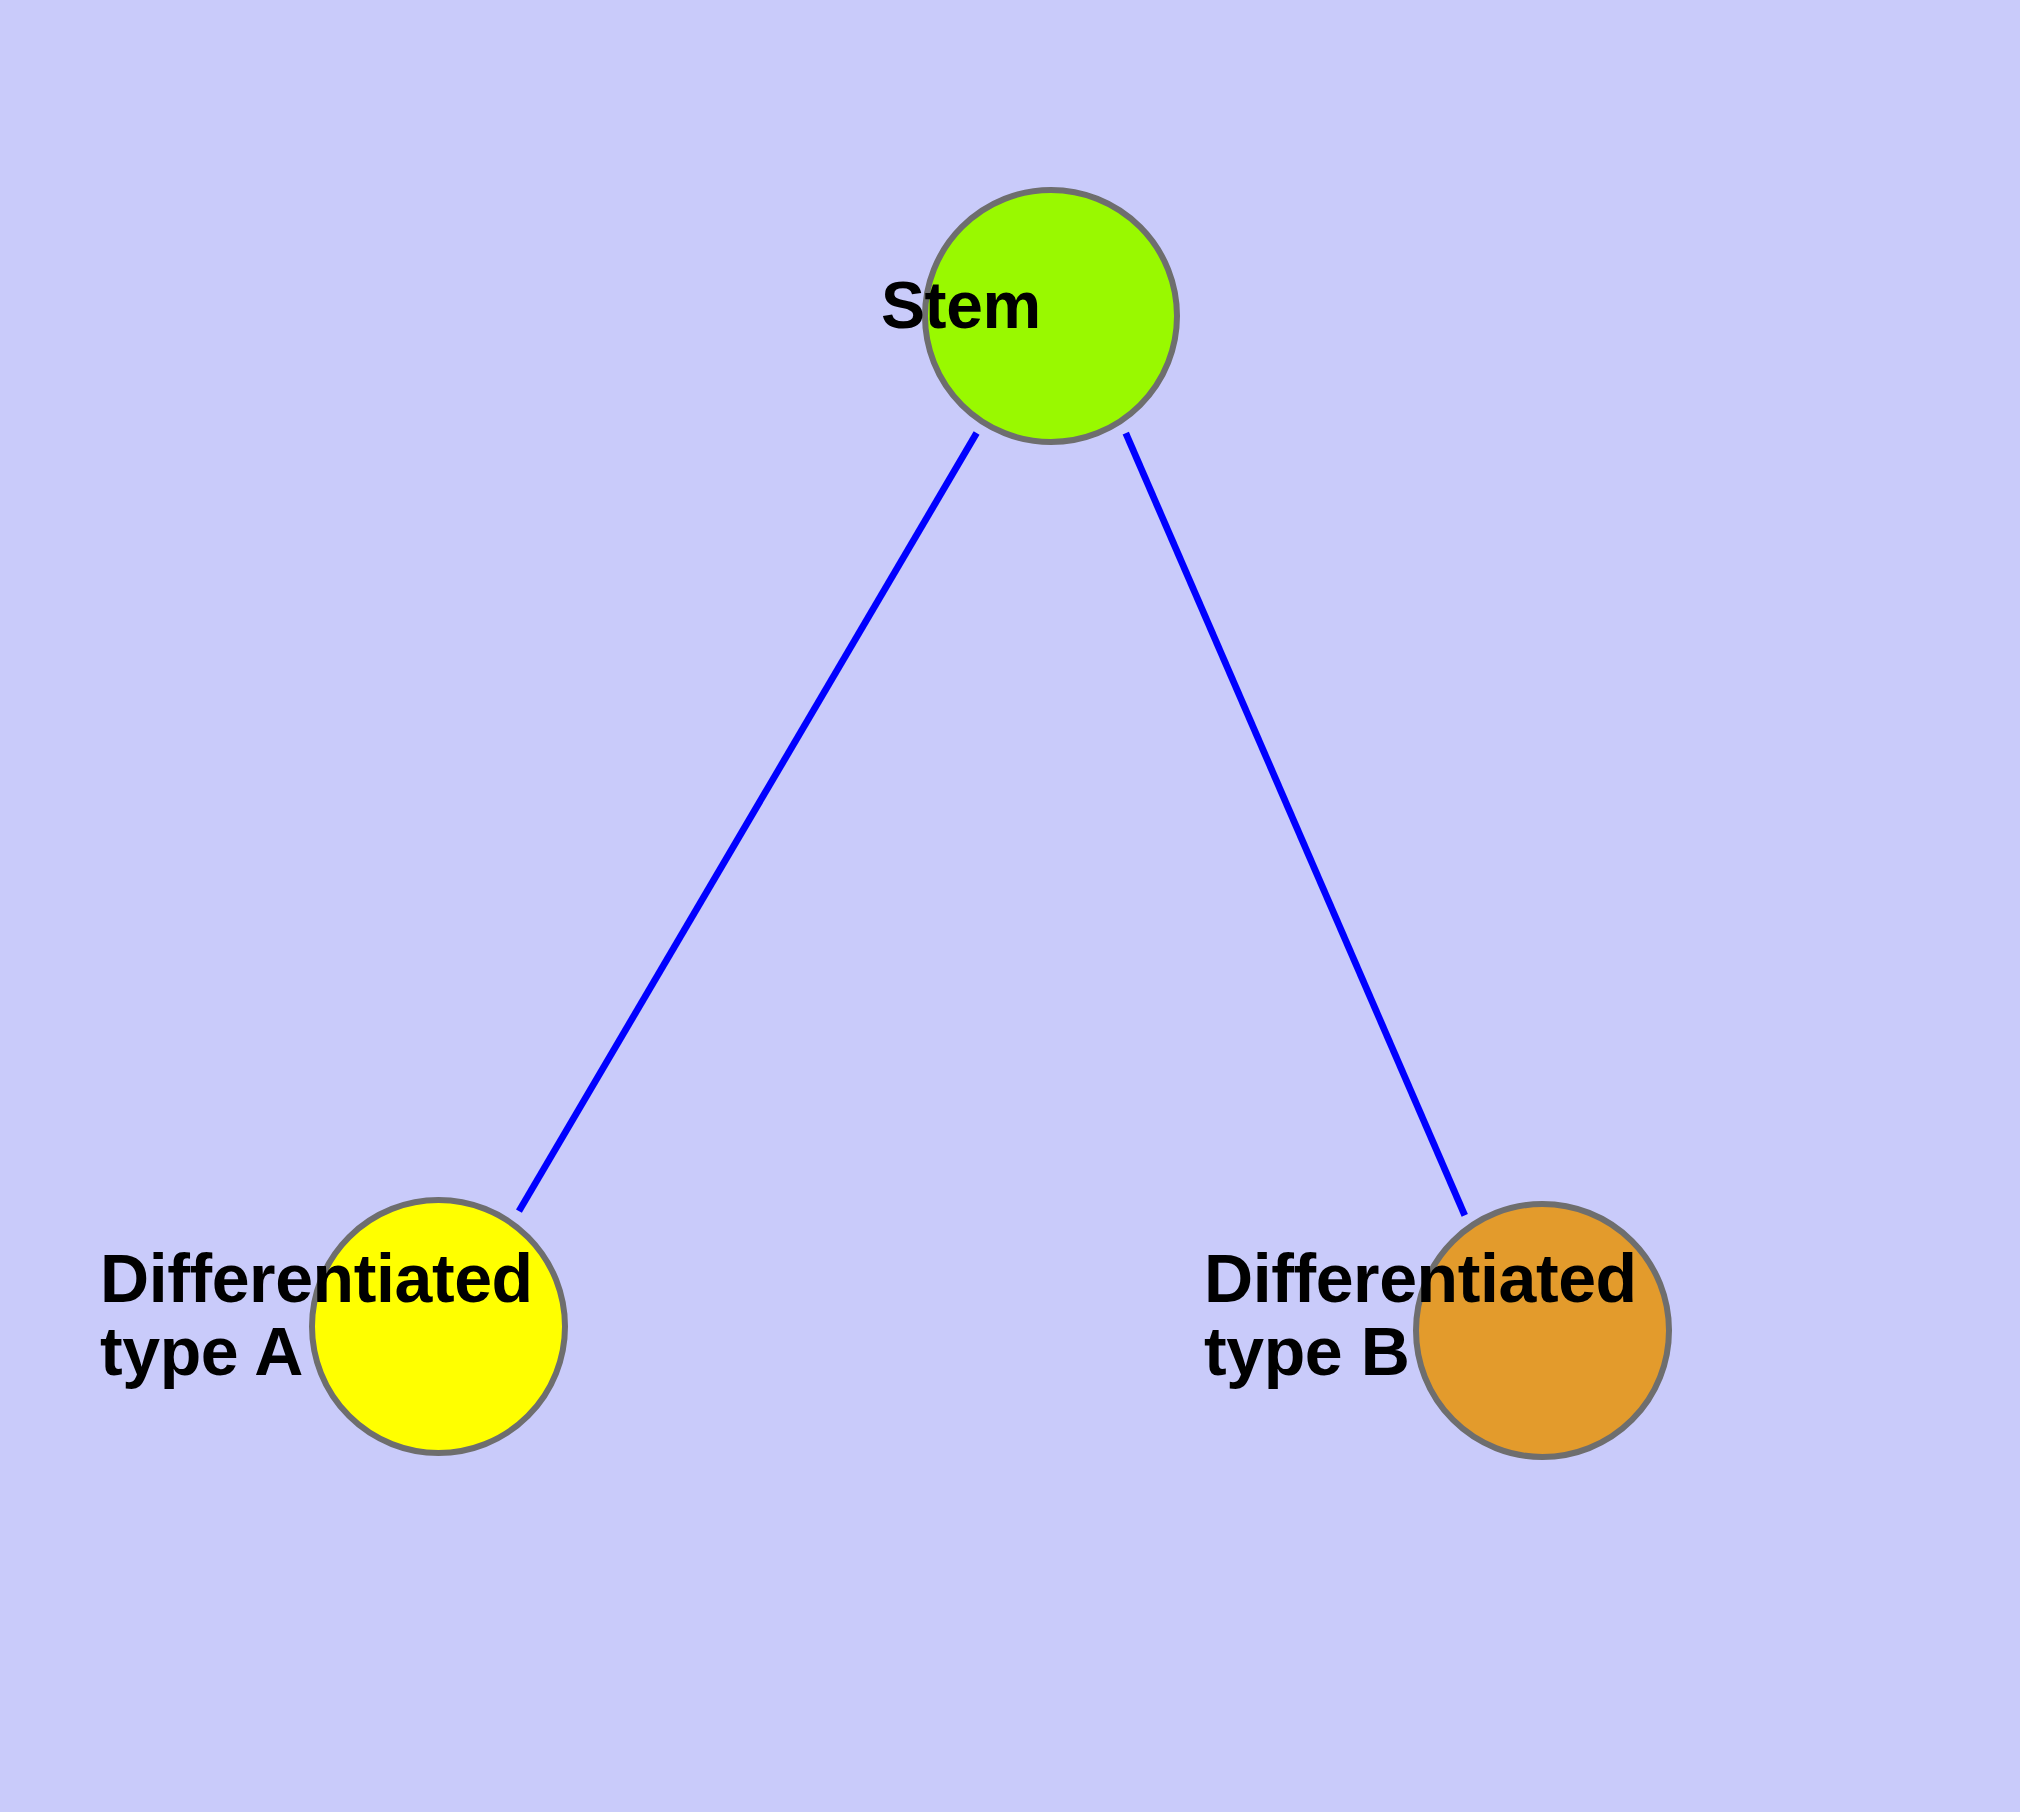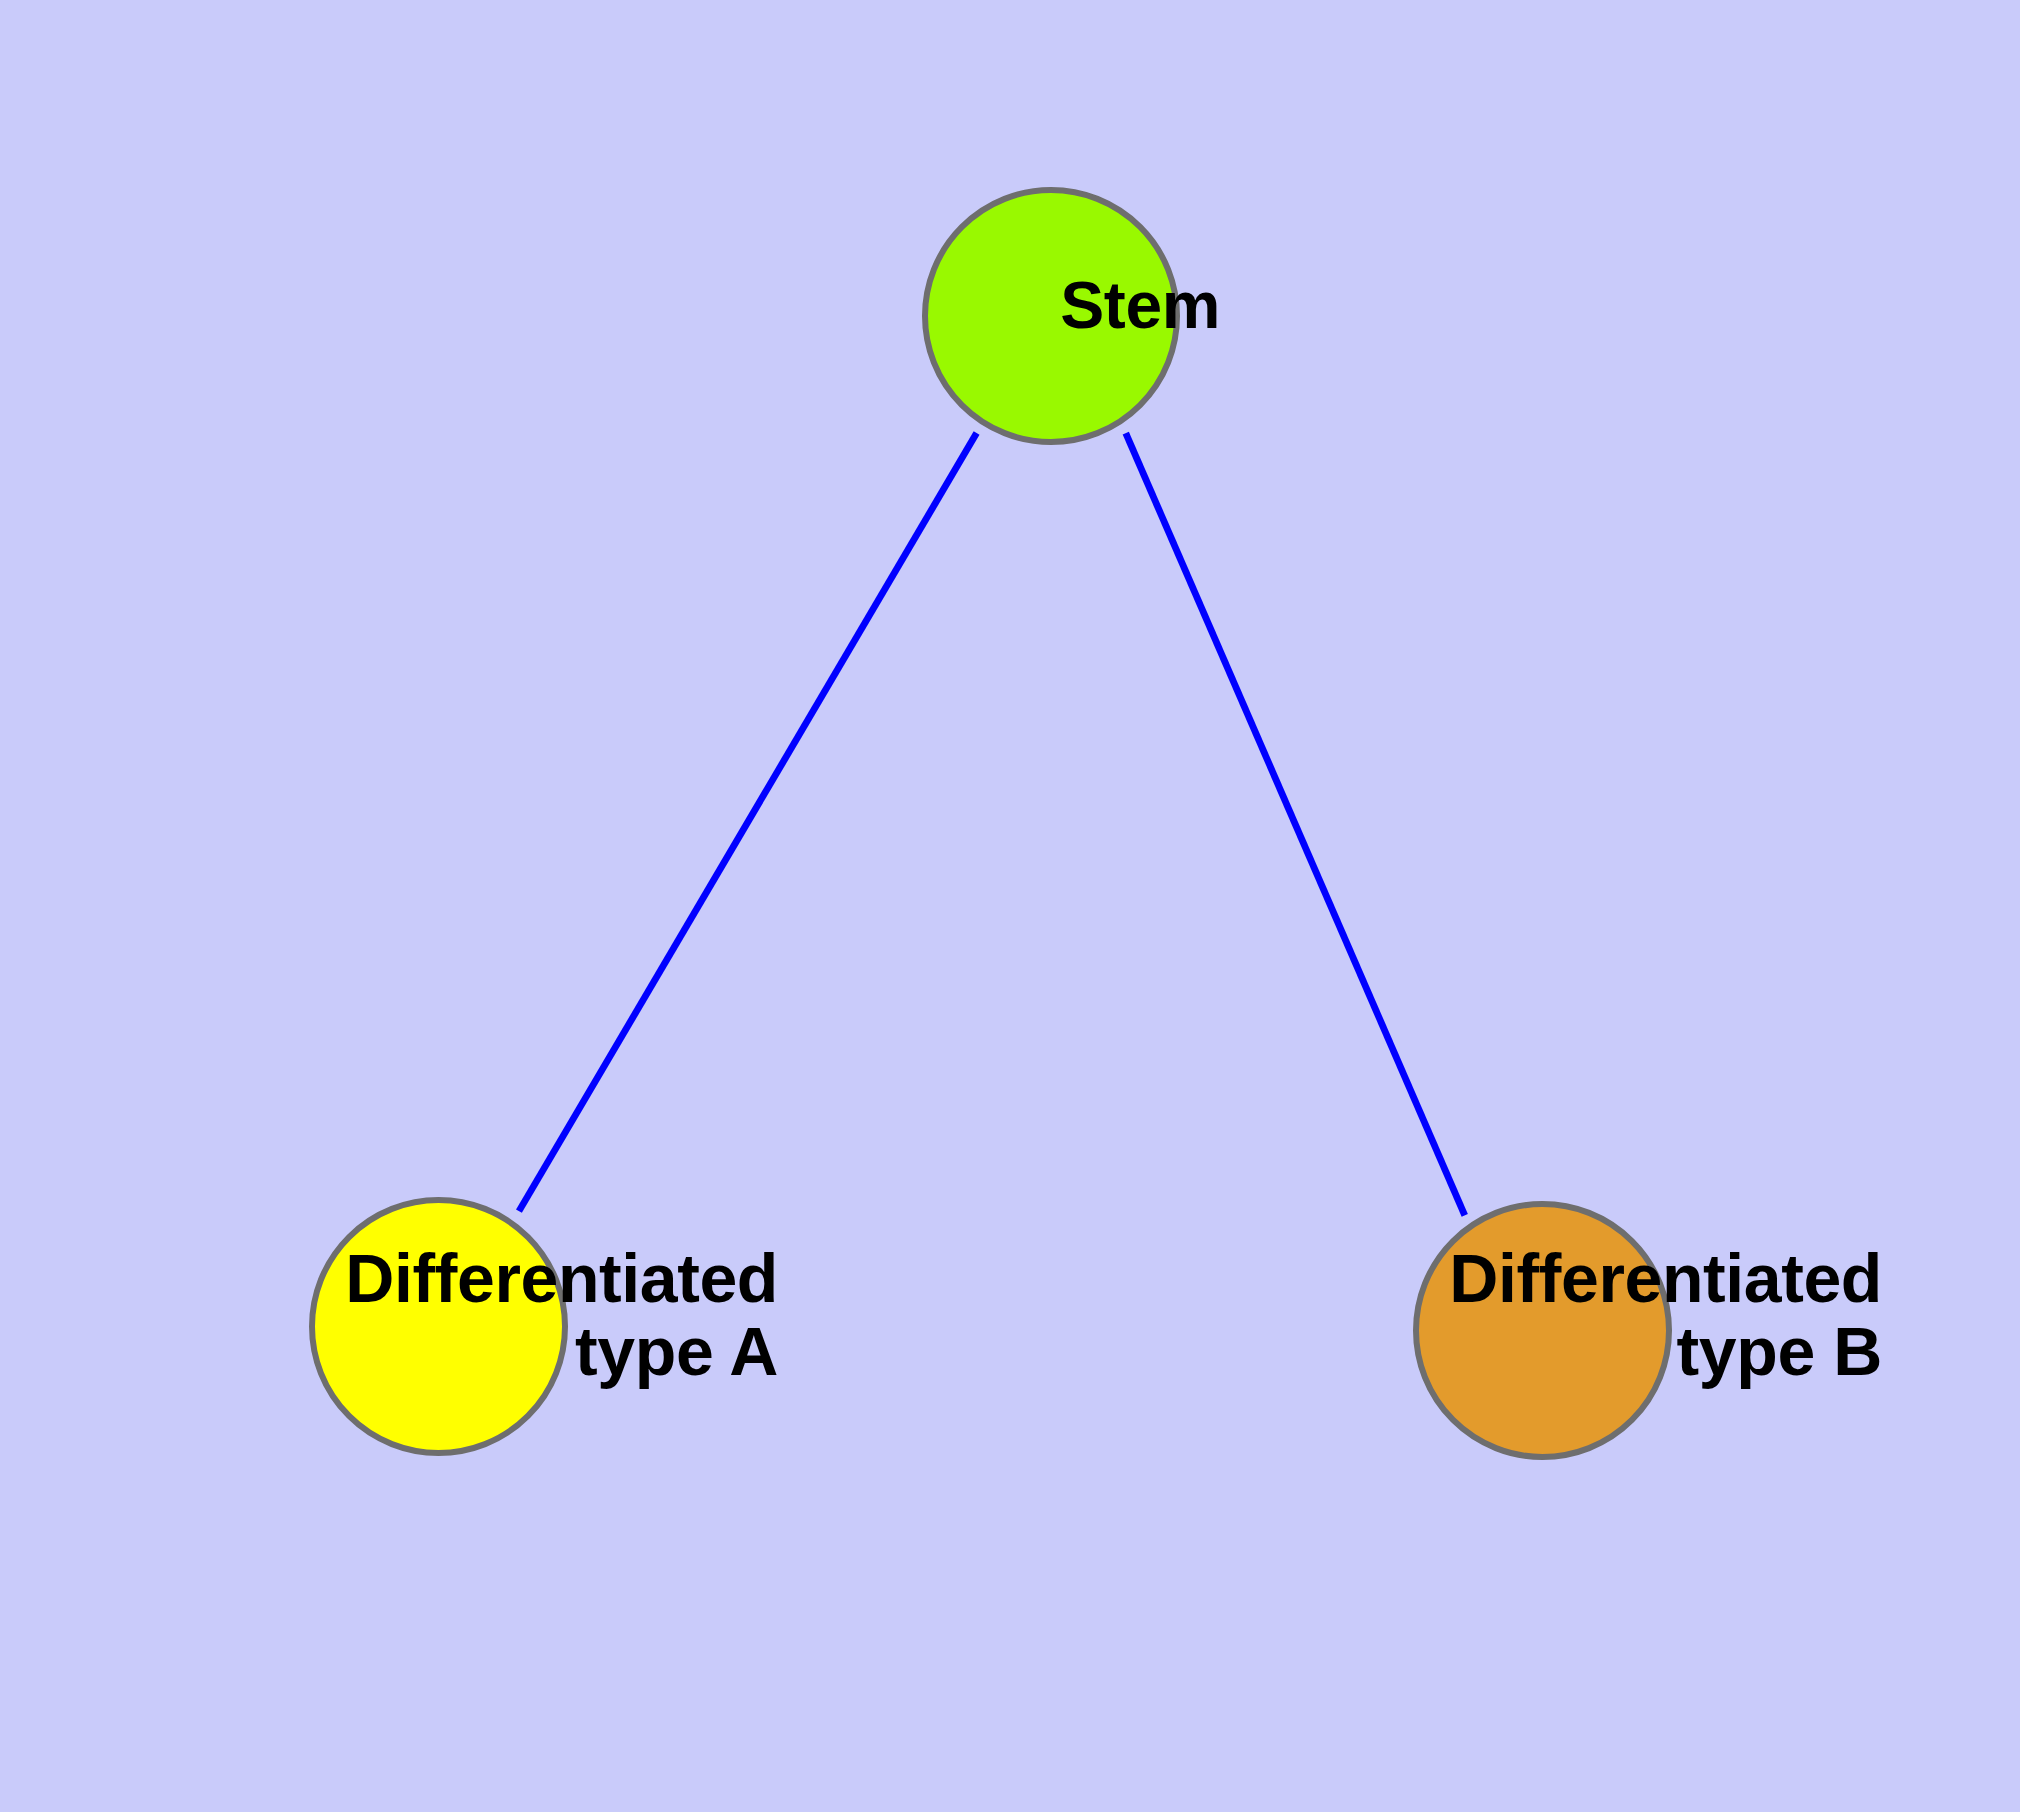--- a/index.html
+++ b/index.html
@@ -29,21 +29,21 @@
   .node {
     position: absolute;
     border-radius: 50%;
     box-sizing: border-box;
     border: 6.8px solid #6e6e6e;
   }
   .node-label {
     position: absolute;
     color: #000000;
     font-weight: bold;
-    text-align: right;
+    text-align: left;
     white-space: pre;
     line-height: 1.08;
     letter-spacing: -0.4px;
     -webkit-font-smoothing: antialiased;
   }
   
   #node-stem {
     left: 922px;
     top: 187px;
     width: 259px;

